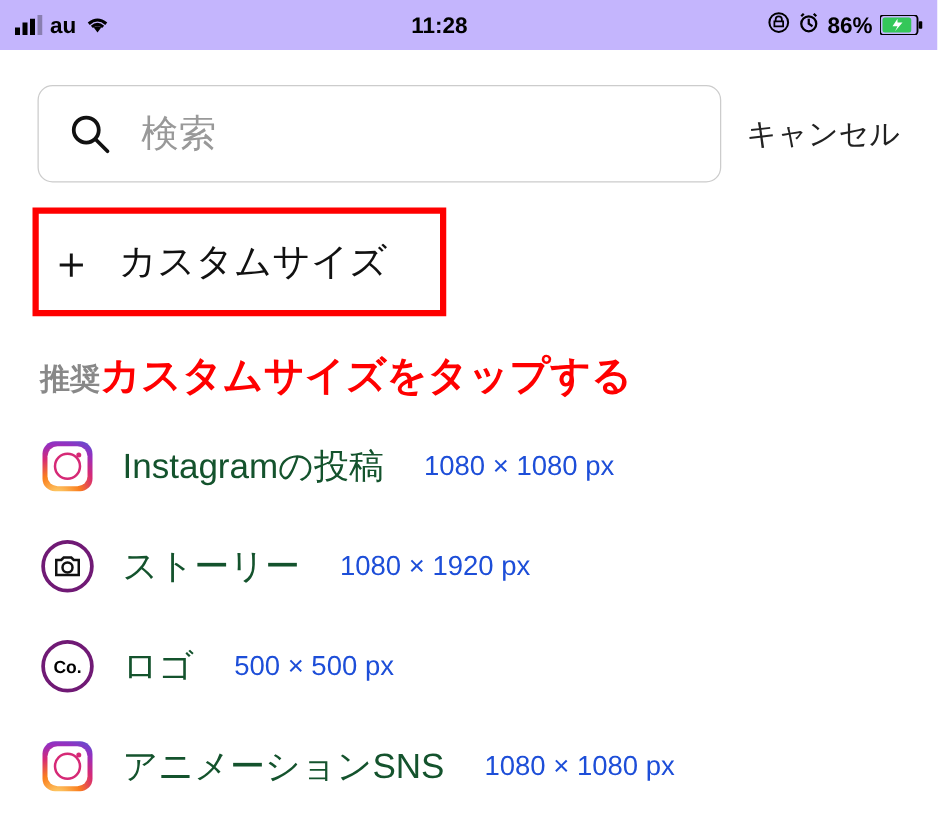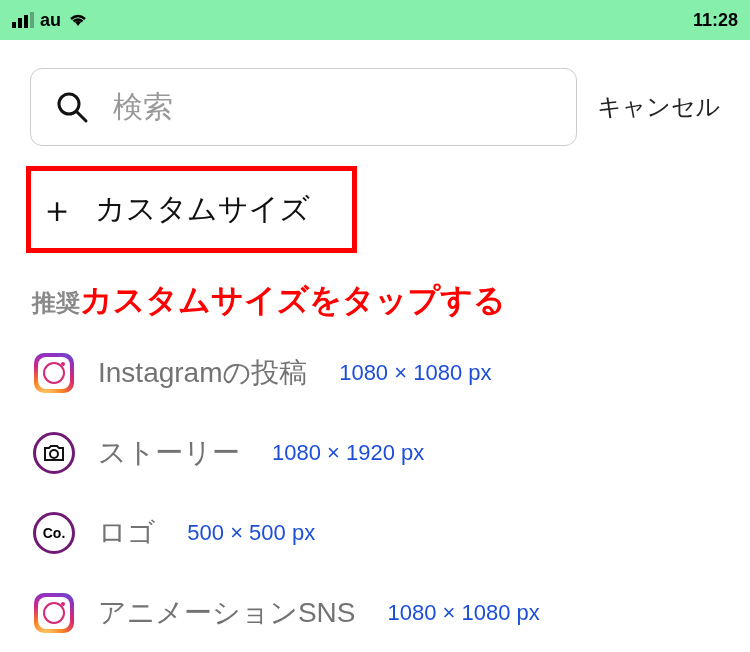--- a/index.html
+++ b/index.html
@@ -5,21 +5,21 @@
     * { margin: 0; padding: 0; box-sizing: border-box; }
     body {
       width: 750px;
       height: 652px;
       font-family: -apple-system, "Hiragino Sans", sans-serif;
       background: #fff;
       overflow: hidden;
     }
     .status-bar {
       height: 40px;
-      background: #86efac;
+      background: #c4b5fd;
       display: flex;
       align-items: center;
       justify-content: space-between;
       padding: 0 12px;
       color: #000;
       font-size: 18px;
       font-weight: 600;
     }
     .status-left { display: flex; align-items: center; gap: 6px; }
     .status-right { display: flex; align-items: center; gap: 6px; }
@@ -90,21 +90,21 @@
     }
     .item-icon {
       width: 44px;
       height: 44px;
       display: flex;
       align-items: center;
       justify-content: center;
     }
     .item-label {
       font-size: 28px;
-      color: #737373;
+      color: #14532d;
       font-weight: 500;
     }
     .item-dims {
       font-size: 22px;
       color: #1d4ed8;
       margin-left: 10px;
     }
     .insta-ring {
       width: 40px; height: 40px;
       border-radius: 10px;
@@ -150,20 +150,44 @@
     <span>au</span>
     <span class="wifi-icon">
       <svg width="22" height="16" viewBox="0 0 22 16">
           <path d="M11 14 L8 10 Q11 8 14 10 Z" fill="#000"></path>
           <path d="M4 7 Q11 1 18 7" stroke="#000" stroke-width="2.5" fill="none"></path>
           <path d="M6.5 9.5 Q11 5.5 15.5 9.5" stroke="#000" stroke-width="2.5" fill="none"></path>
         </svg>
     </span>
   </div>
   <div>11:28</div>
+  <div class="status-right">
+    <span>
+      <svg width="18" height="18" viewBox="0 0 18 18">
+          <circle cx="9" cy="9" r="7.5" stroke="#000" stroke-width="1.6" fill="none"></circle>
+          <path d="M6.5 8 V6.5 a2.5 2.5 0 0 1 5 0 V8 M5.5 8 h7 v4 h-7 z" stroke="#000" stroke-width="1.4" fill="none"></path>
+        </svg>
+    </span>
+    <span>
+      <svg width="18" height="18" viewBox="0 0 18 18">
+          <circle cx="9" cy="10" r="6" stroke="#000" stroke-width="1.8" fill="none"></circle>
+          <path d="M9 6 V10 L12 12" stroke="#000" stroke-width="1.8" fill="none"></path>
+          <path d="M3 4 L5 2 M15 4 L13 2" stroke="#000" stroke-width="1.8"></path>
+        </svg>
+    </span>
+    <span>86%</span>
+    <span class="battery">
+      <svg width="34" height="16" viewBox="0 0 34 16">
+          <rect x="0" y="0" width="30" height="16" rx="3" stroke="#000" stroke-width="1.5" fill="none"></rect>
+          <rect x="2" y="2" width="23" height="12" rx="2" fill="#34c759"></rect>
+          <rect x="31" y="5" width="3" height="6" rx="1" fill="#000"></rect>
+          <path d="M14 3 L10 9 L14 9 L12 13 L18 6 L14 6 Z" fill="#fff"></path>
+        </svg>
+    </span>
+  </div>
 </div>
 
 
 <div class="search-row">
   <div class="search-box">
     <span class="search-icon">
       <svg width="34" height="34" viewBox="0 0 34 34">
           <circle cx="14" cy="14" r="10" stroke="#111" stroke-width="3" fill="none"></circle>
           <line x1="22" y1="22" x2="31" y2="31" stroke="#111" stroke-width="3" stroke-linecap="round"></line>
         </svg>

